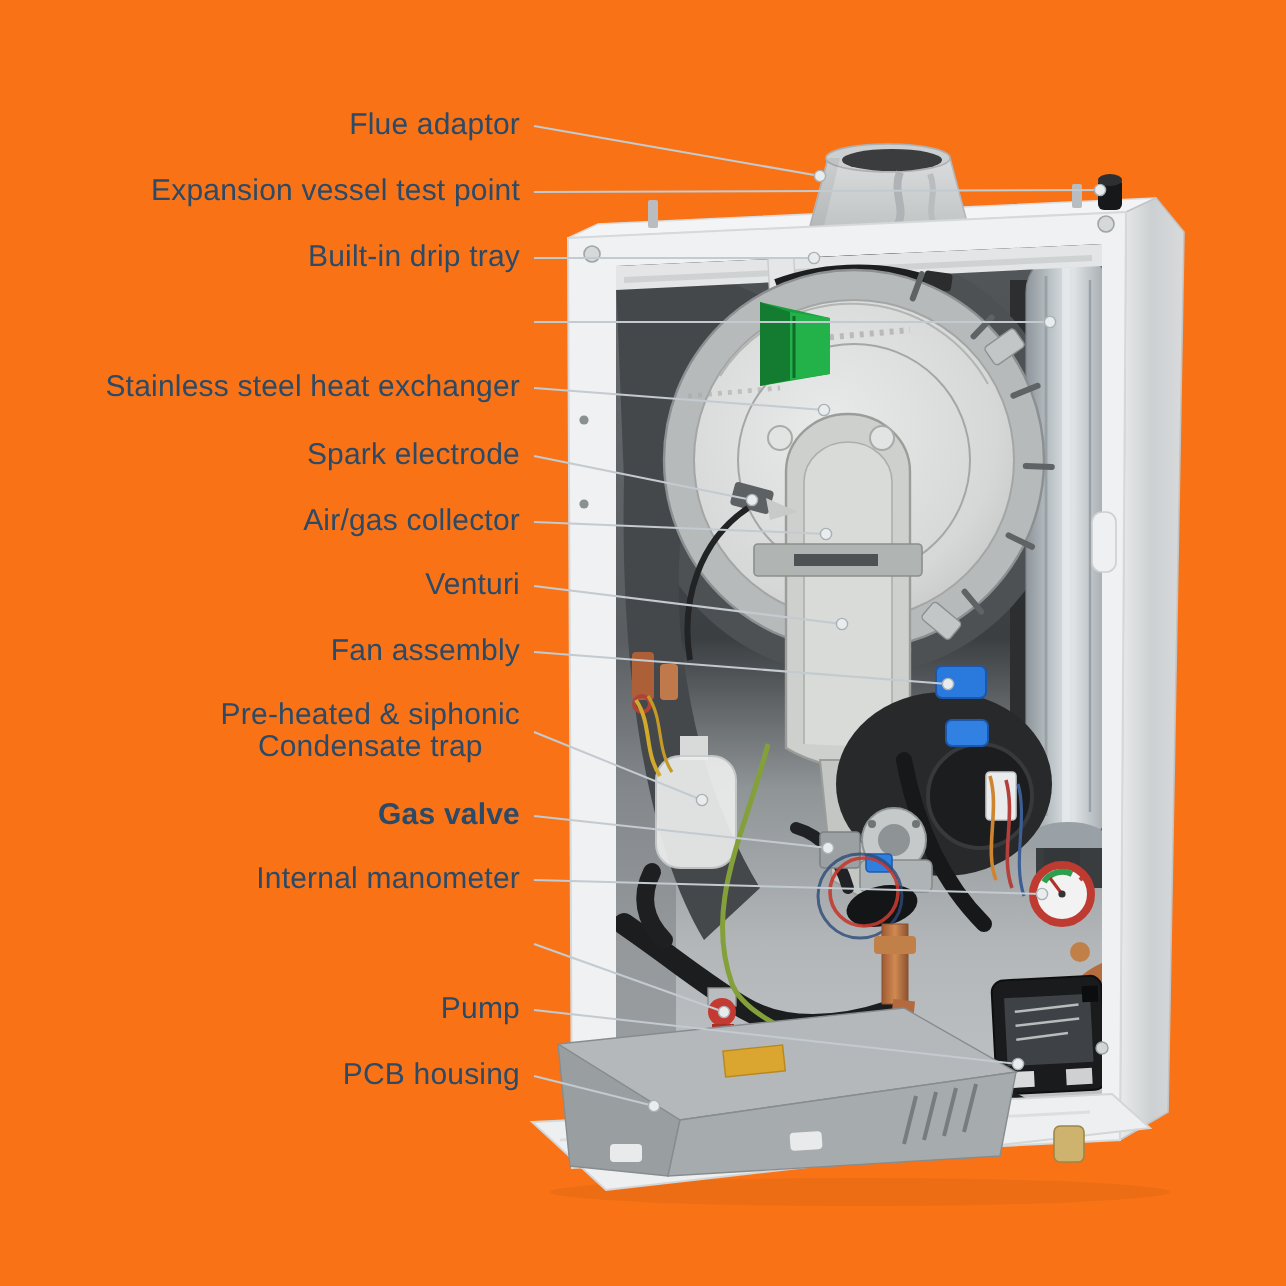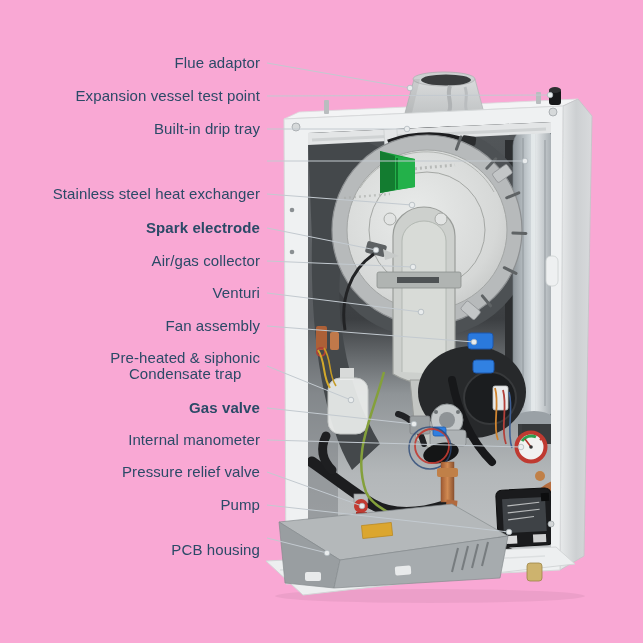--- a/index.html
+++ b/index.html
@@ -1,17 +1,17 @@
 <!DOCTYPE html>
 <html><head>
 <meta charset="utf-8">
 <title>Diagram</title>
 <style>
   html,body{margin:0;padding:0;background:#fff;}
-  .stage{position:relative;width:643px;height:643px;background:#f9a8d4;overflow:hidden;
+  .stage{position:relative;width:643px;height:643px;background:#f97316;overflow:hidden;
          font-family:"Liberation Sans",sans-serif;}
   .stage svg{position:absolute;left:0;top:0;z-index:1;}
   #labels-layer{position:absolute;left:0;top:0;width:643px;height:643px;z-index:2;pointer-events:none;}
   .part-label{position:absolute;right:383px;transform:translateY(-50%);text-align:right;
       white-space:pre-line;font-size:15px;line-height:16px;letter-spacing:.1px;
       color:#2b4a67;font-weight:400;}
   #leader-lines line{stroke:#c3cad0;stroke-width:1;}
   #leader-lines circle{fill:#e9eced;stroke:#a9b1b7;stroke-width:.7;}
 </style>
 </head>
@@ -302,26 +302,25 @@
         <line x1="267" y1="538" x2="327" y2="553"></line>
         <circle cx="327" cy="553" r="2.8"></circle>
       </g>
 </svg>
 
 <div id="labels-layer">
       <div class="part-label" style="top: 63px;">Flue adaptor</div>
       <div class="part-label" style="top: 96px;">Expansion vessel test point</div>
       <div class="part-label" style="top: 129px;">Built-in drip tray</div>
       <div class="part-label" style="top: 194px;">Stainless steel heat exchanger</div>
-      <div class="part-label" style="top: 228px; font-weight: bold;">Spark electrode</div>
+      <div class="part-label" style="top: 228px;">Spark electrode</div>
       <div class="part-label" style="top: 261px;">Air/gas collector</div>
       <div class="part-label" style="top: 293px; text-align: right;">Venturi</div>
       <div class="part-label" style="top: 326px;">Fan assembly</div>
       <div class="part-label" style="top: 366px; text-align: center;">Pre-heated &amp; siphonic
 Condensate trap</div>
       <div class="part-label" style="top: 408px; font-weight: bold;">Gas valve</div>
       <div class="part-label" style="top: 440px;">Internal manometer</div>
-      <div class="part-label" style="top: 472px;">Pressure relief valve</div>
       <div class="part-label" style="top: 505px;">Pump</div>
-      <div class="part-label" style="top: 538px; margin-top: 12px;">PCB housing</div>
+      <div class="part-label" style="top: 538px;">PCB housing</div>
     </div>
 
 </div>
 
 </body></html>

